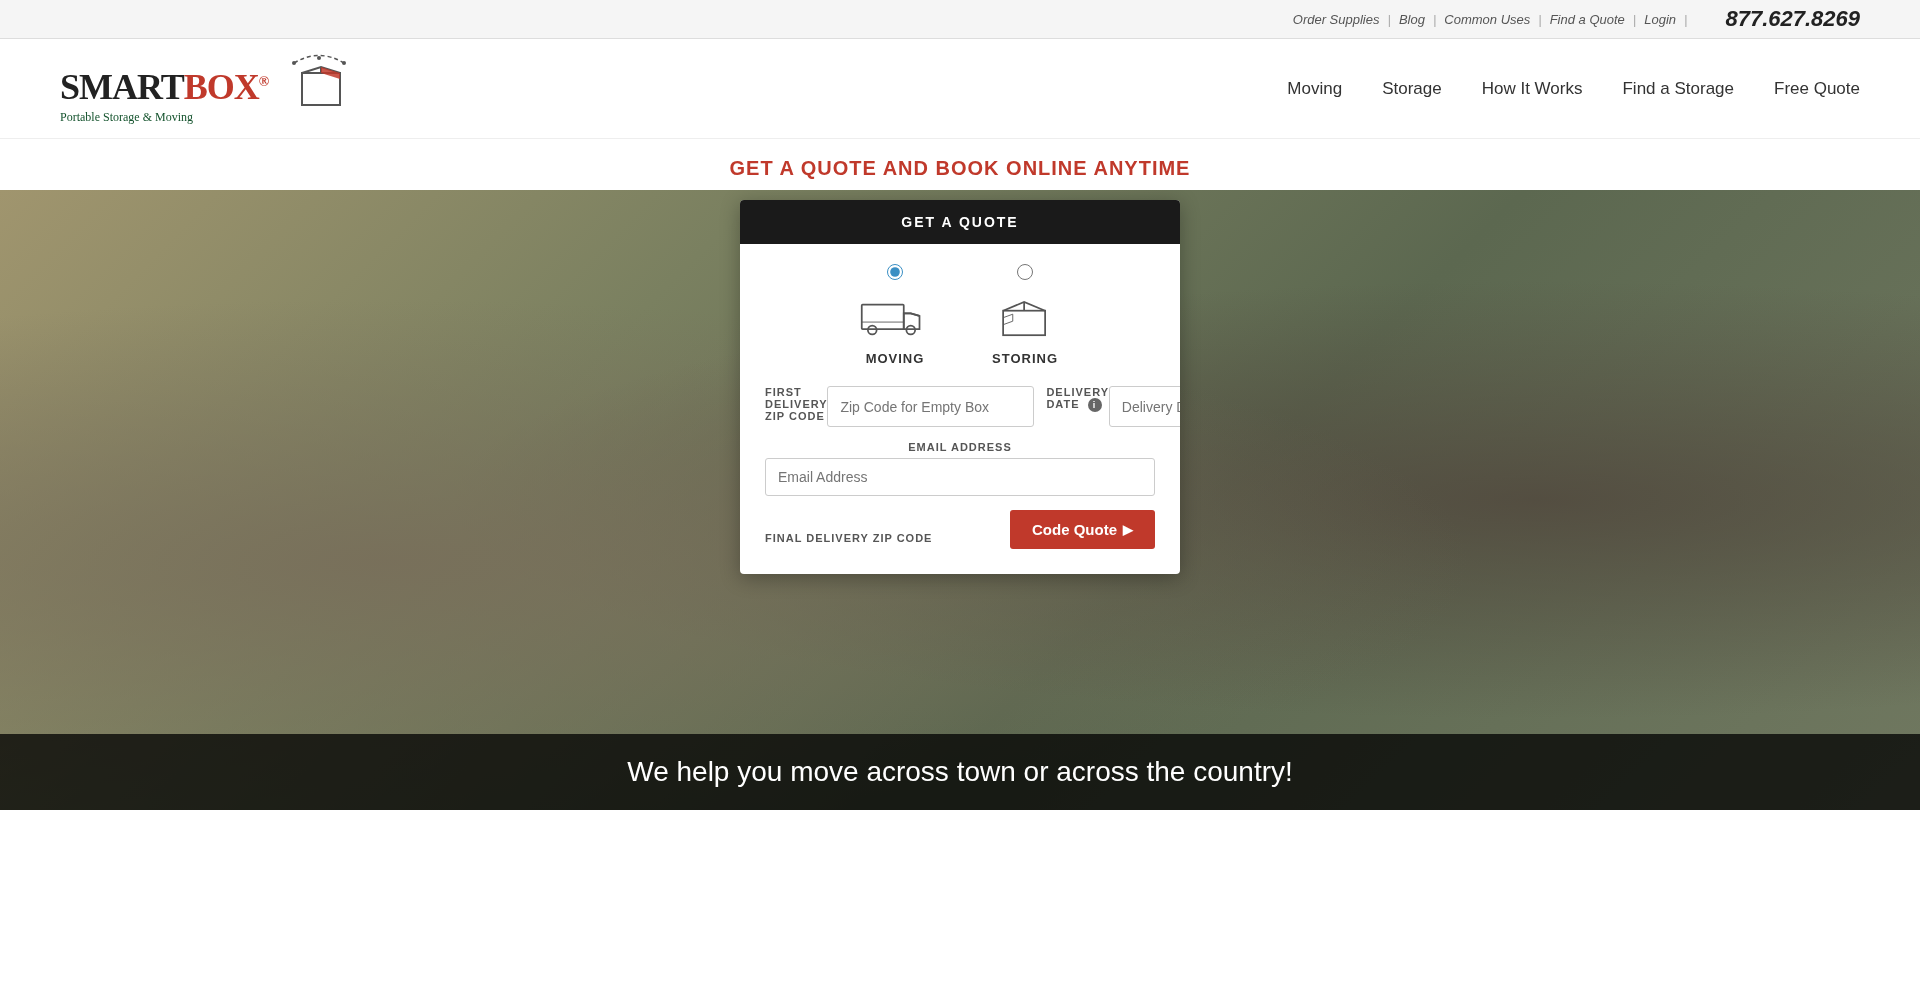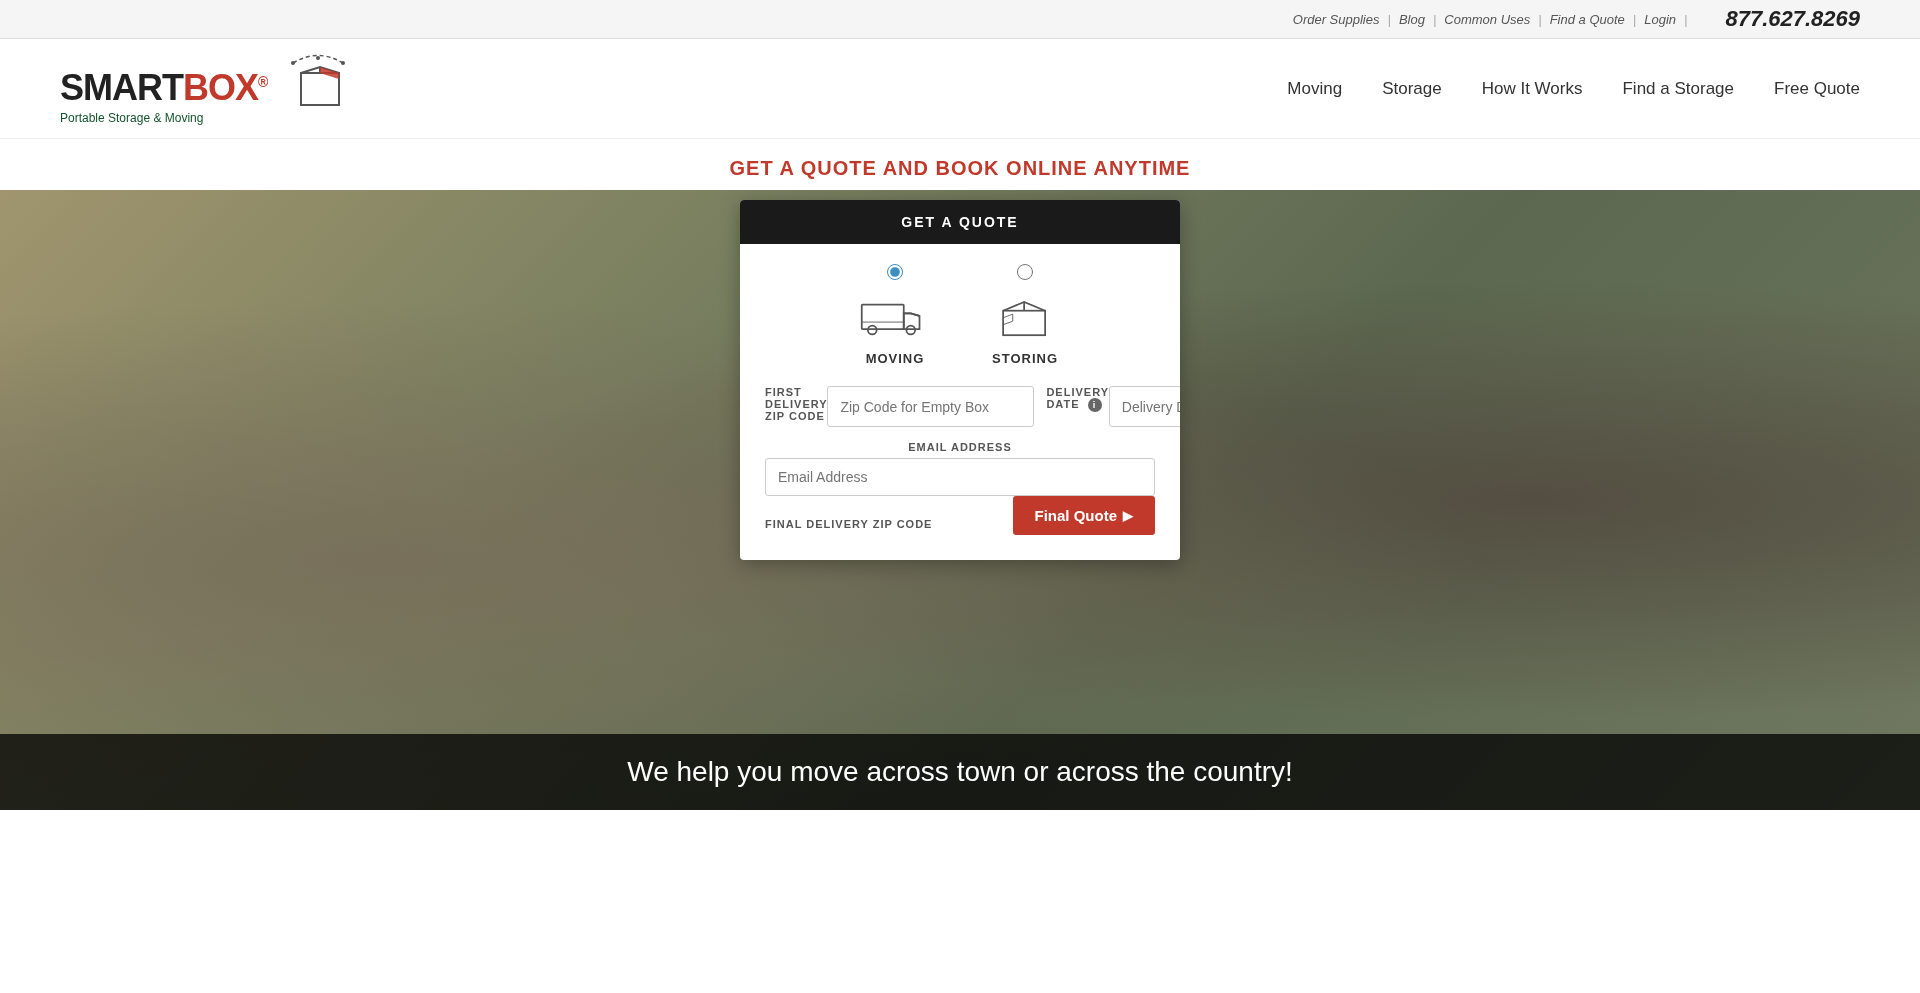--- a/index.html
+++ b/index.html
@@ -177,20 +177,21 @@
     .form-group input {
       border: 1px solid #ccc;
       border-radius: 3px;
       padding: 10px 12px;
       font-size: 14px;
       color: #c2410c;
       outline: none;
     }
 
     .form-full {
+      margin-bottom: 14px;
     }
     .form-full label {
       display: block;
       font-size: 11px;
       font-weight: 700;
       letter-spacing: 1px;
       color: #555;
       margin-bottom: 5px;
       text-align: center;
     }
@@ -261,20 +262,21 @@
 
     
     .logo-wrapper {
       display: flex;
       flex-direction: column;
     }
     .logo-main-row {
       display: flex;
       align-items: flex-end;
       gap: 4px;
+      font-family: Liberation Serif, serif;
     }
 
     
     .truck-svg, .box-svg {
       width: 70px;
       height: 55px;
     }
   </style>
 </head>
 <body>
@@ -391,21 +393,21 @@
       <div class="form-full">
         <label>EMAIL ADDRESS</label>
         <input type="email" placeholder="Email Address" style="">
       </div>
 
       <div class="form-bottom-row">
         <div class="form-group">
           <label>FINAL DELIVERY ZIP CODE</label>
         </div>
         <button class="start-quote-btn">
-          <span>Final Quote</span>
+          <span>Code Quote</span>
           <span class="arrow">▶</span>
         </button>
       </div>
 
     </div>
   </div>
 
   <div class="bottom-banner">
     <span>We help you move across town or across the country!</span>
   </div>

